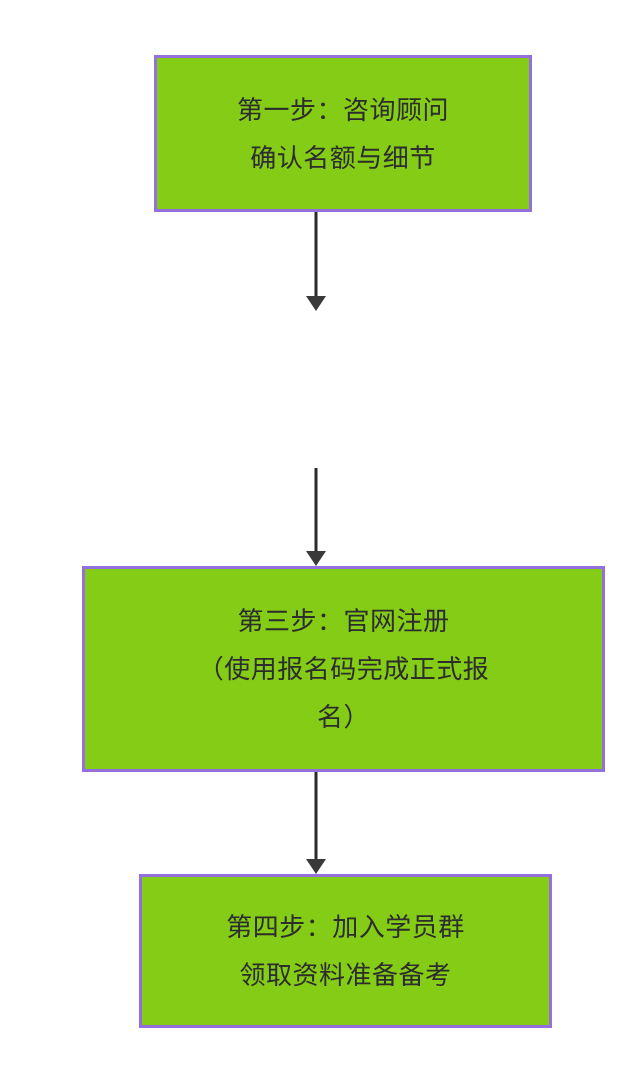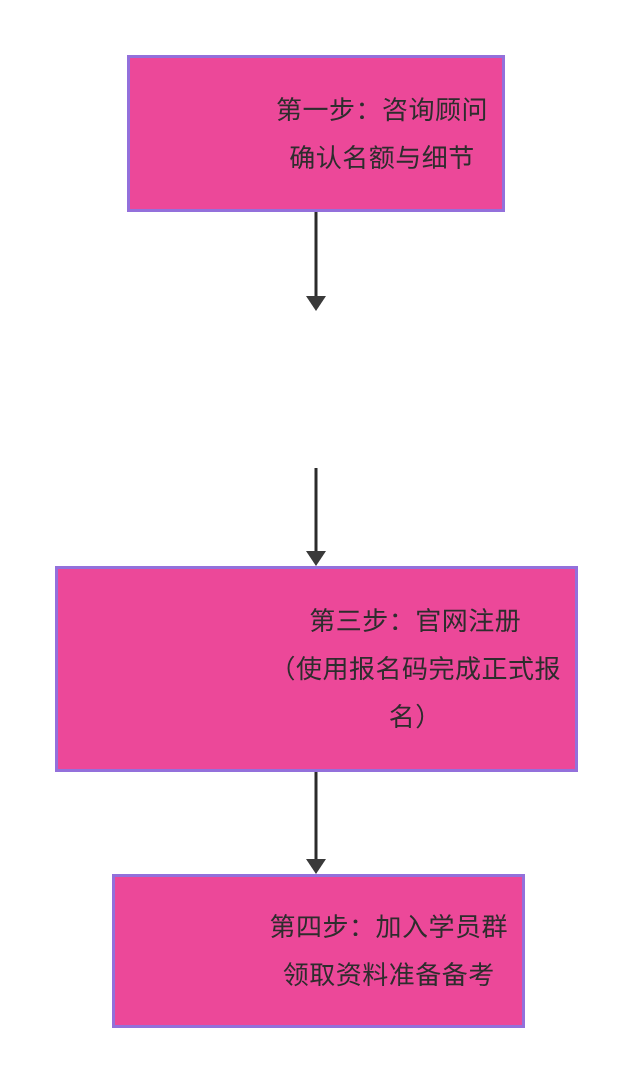--- a/index.html
+++ b/index.html
@@ -19,26 +19,27 @@
     position: relative;
     width: 632px;
     height: 1084px;
     background: #ffffff;
   }
 
   
   .node {
     position: absolute;
     box-sizing: border-box;
-    background: #ec4899;
+    background: #84cc16;
     border: 3px solid #9370db;
     display: flex;
     align-items: center;
-    justify-content: flex-end;
+    justify-content: center;
     text-align: center;
+    margin-left: 27px;
   }
 
   .node-label {
     display: block;
     font-family: "DejaVu Sans", "Liberation Sans", sans-serif;
     font-size: 26px;
     line-height: 48px;
     color: #2d2d2d;
     font-weight: 400;
     white-space: pre-line;

